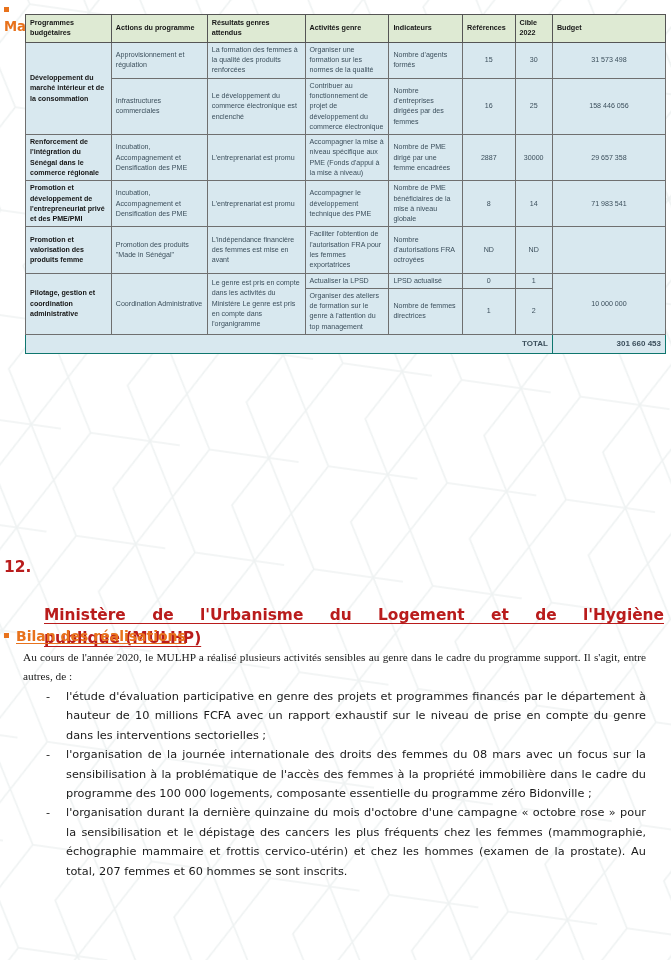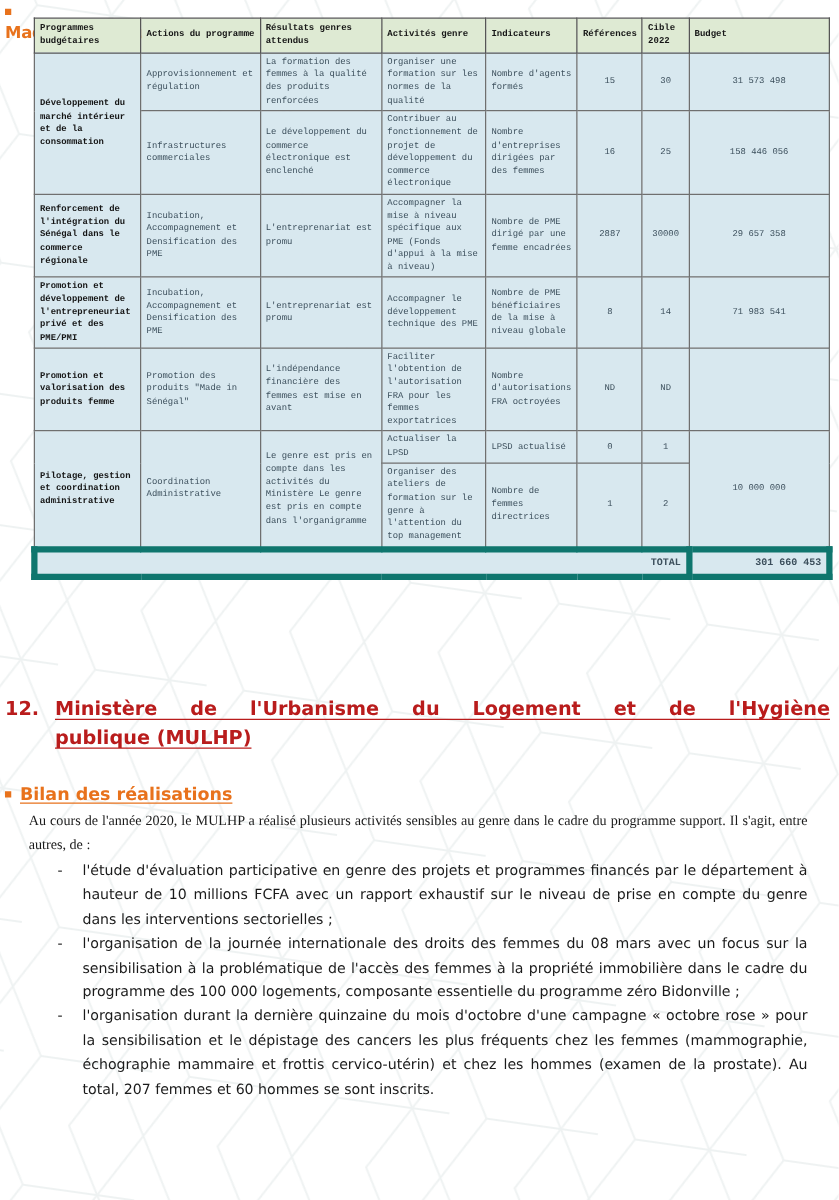--- a/index.html
+++ b/index.html
@@ -62,21 +62,21 @@
   #bsg-table-wrap {
     position: absolute;
     left: 25px;
     top: 14px;
     width: 641px;
   }
   table.bsg {
     border-collapse: collapse;
     width: 641px;
     table-layout: fixed;
-    font-family: Liberation Mono, monospace;
+    font-family: Liberation Sans, sans-serif;
   }
   table.bsg td, table.bsg th {
     border: 1px solid #6f6f6f;
     vertical-align: middle;
     padding: 2px 4px;
     font-size: 7.1px;
     line-height: 1.45;
   }
   table.bsg thead th {
     background: #DEEAD3;
@@ -96,21 +96,21 @@
     font-weight: bold;
     color: #151515;
   }
   td.num { text-align: center; }
   td.money { text-align: center; padding-right: 9px; }
   td.thickTop { border-top: 2px solid #555; }
   tr.total-row td {
     background: #FBE0D2;
     font-weight: bold;
     color: #111;
-    border: 5px solid #0f766e;
+    border: 1px solid #0f766e;
     font-size: 8px;
     padding: 3px 4px;
     margin-left: 42px;
   }
   td.total-label { text-align: right; padding-right: 6px; }
   td.total-val { text-align: right; padding-right: 9px; }
 
   
   .splitcell { display: block; }
   .splitcell .part { padding: 3px 0; }
@@ -131,21 +131,21 @@
     line-height: 1.5;
   }
   #sec12 .num12 { flex: 0 0 40px; }
   #sec12 .txt12 {
     flex: 1 1 auto;
     text-decoration: underline;
     text-underline-offset: 3px;
     text-align: justify;
     text-align-last: left;
   }
-  #sec12 .txt12 .l1 { display: block; text-align: justify; text-align-last: justify; }
+  #sec12 .txt12 .l1 { display: block; text-align: justify; text-align-last: justify; margin-top: 48px; }
 
   
   #bilan {
     position: absolute;
     left: 4px; top: 628px;
     font-size: 14px;
   }
   #bilan .bullet-sq { margin-top: 5px; }
   #bilan .lbl { text-decoration: underline; text-underline-offset: 2px; }
 

